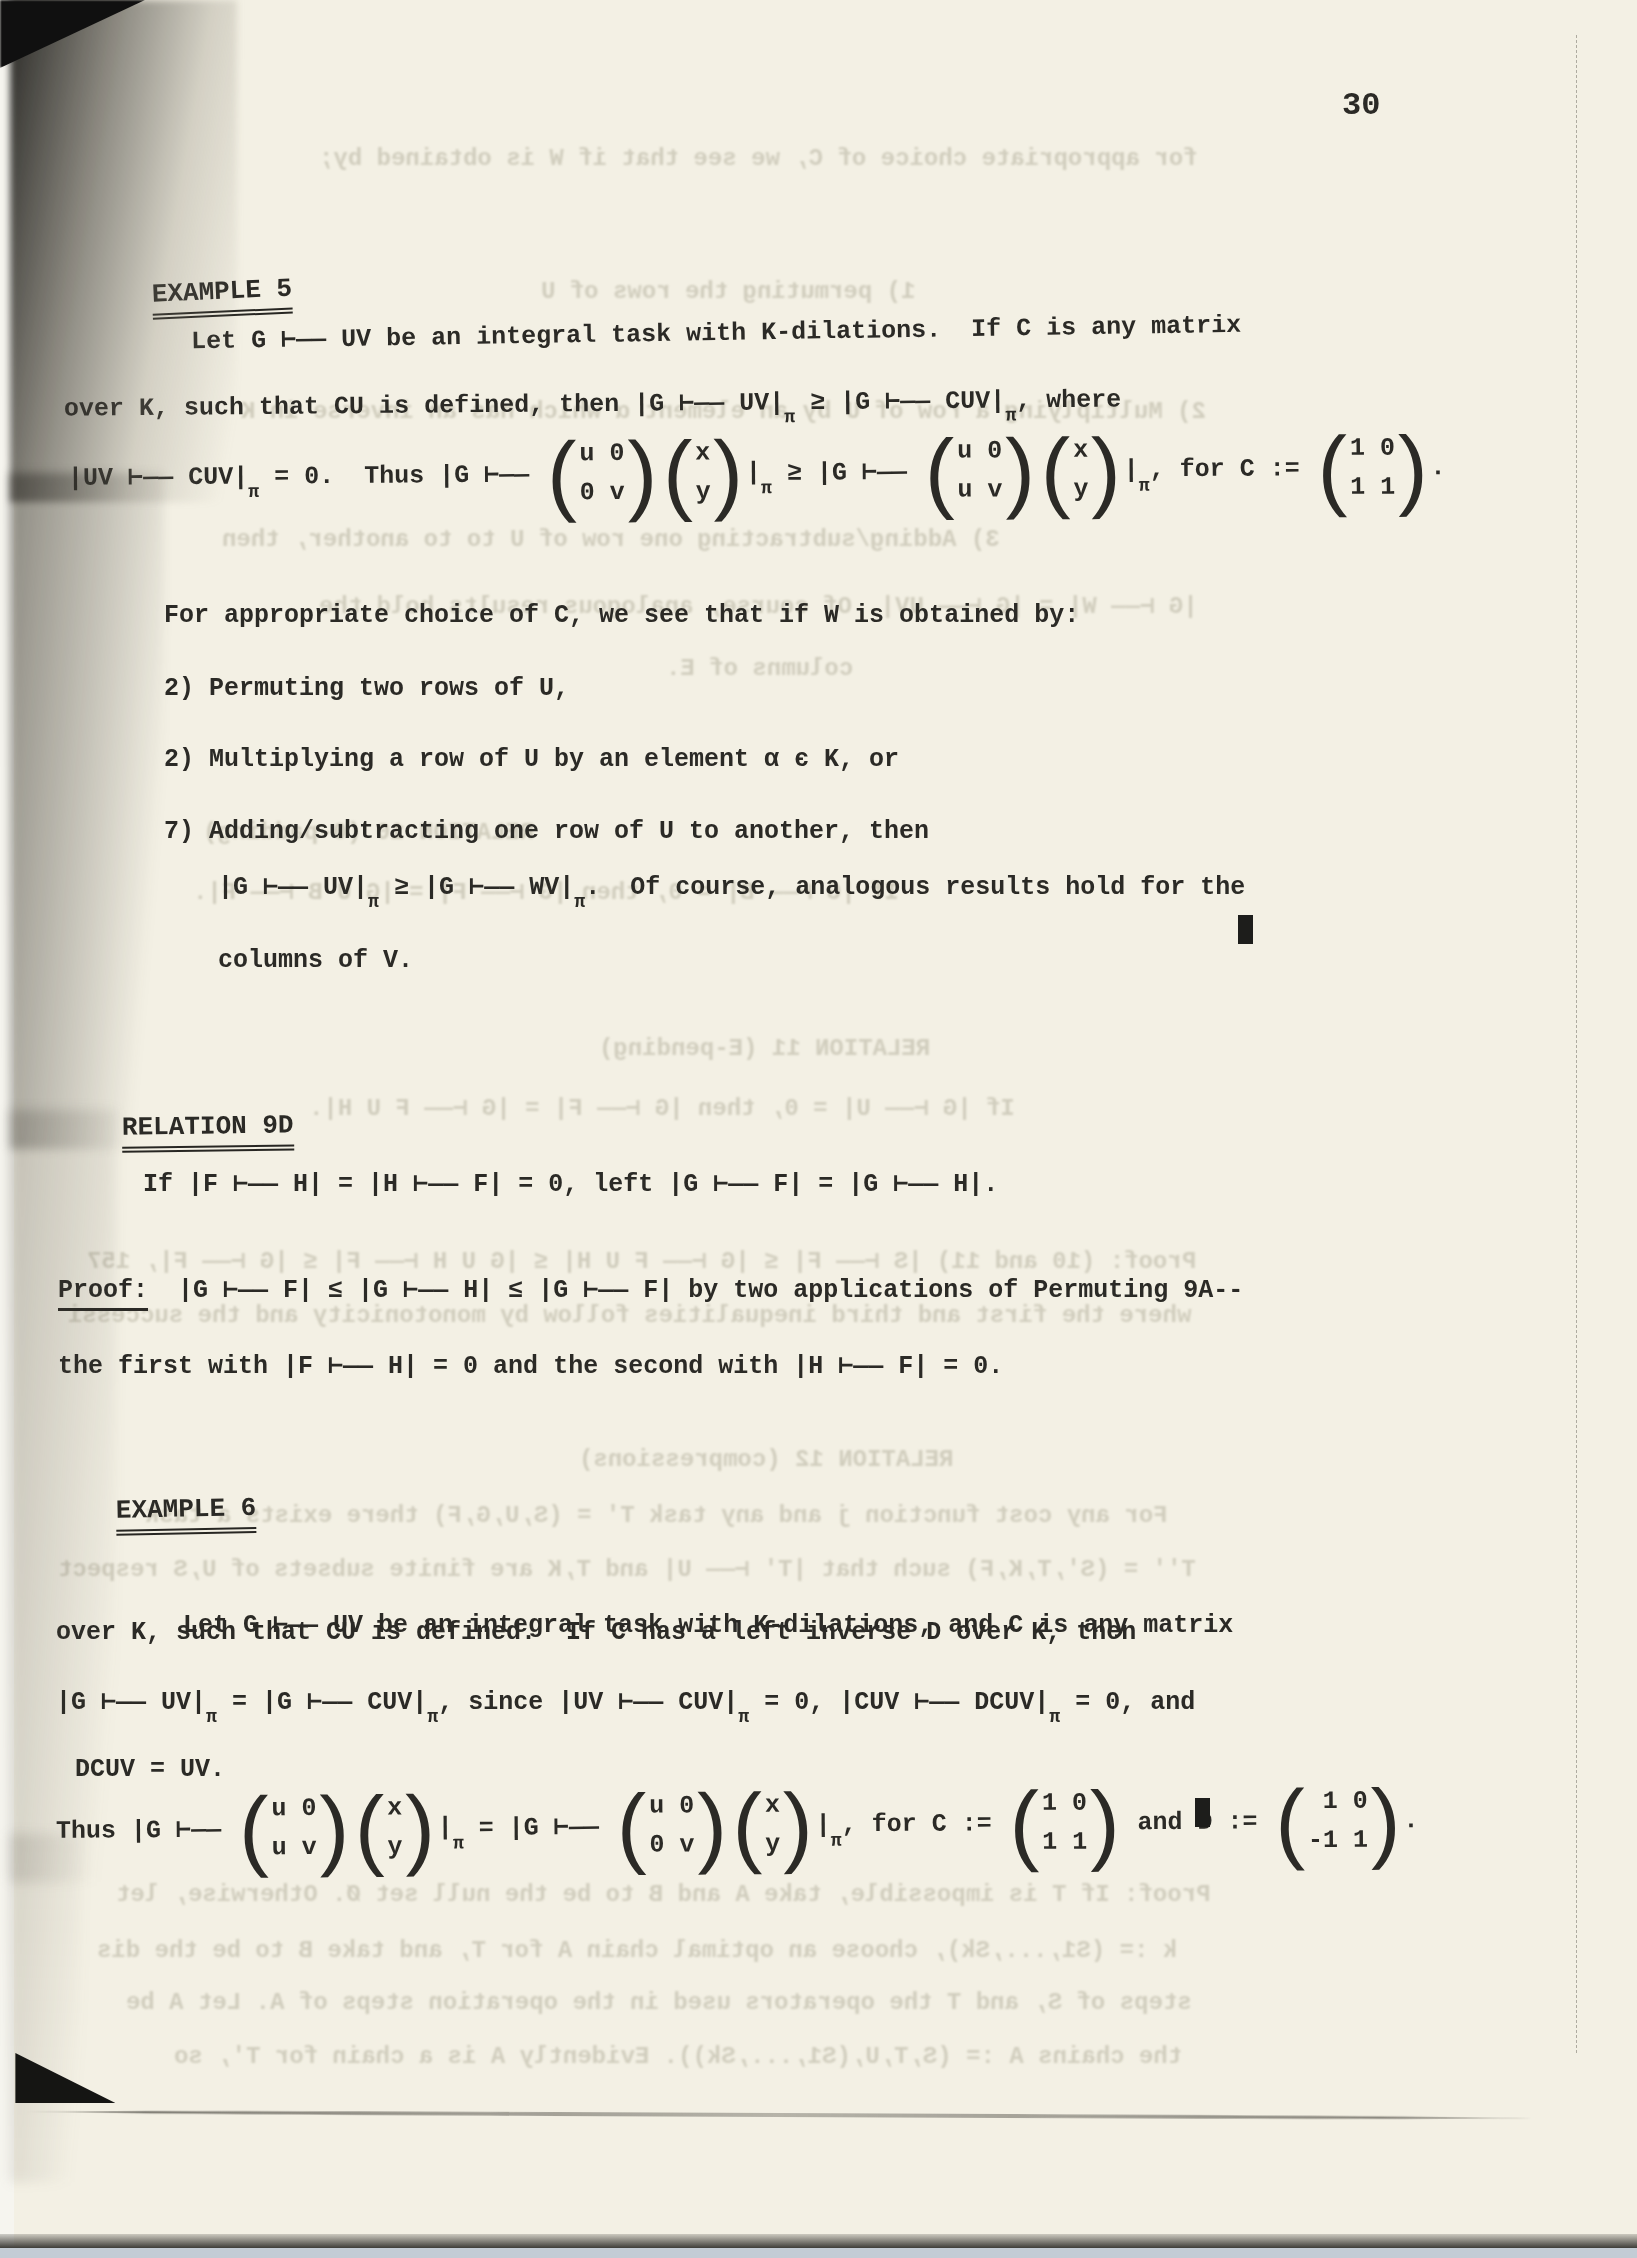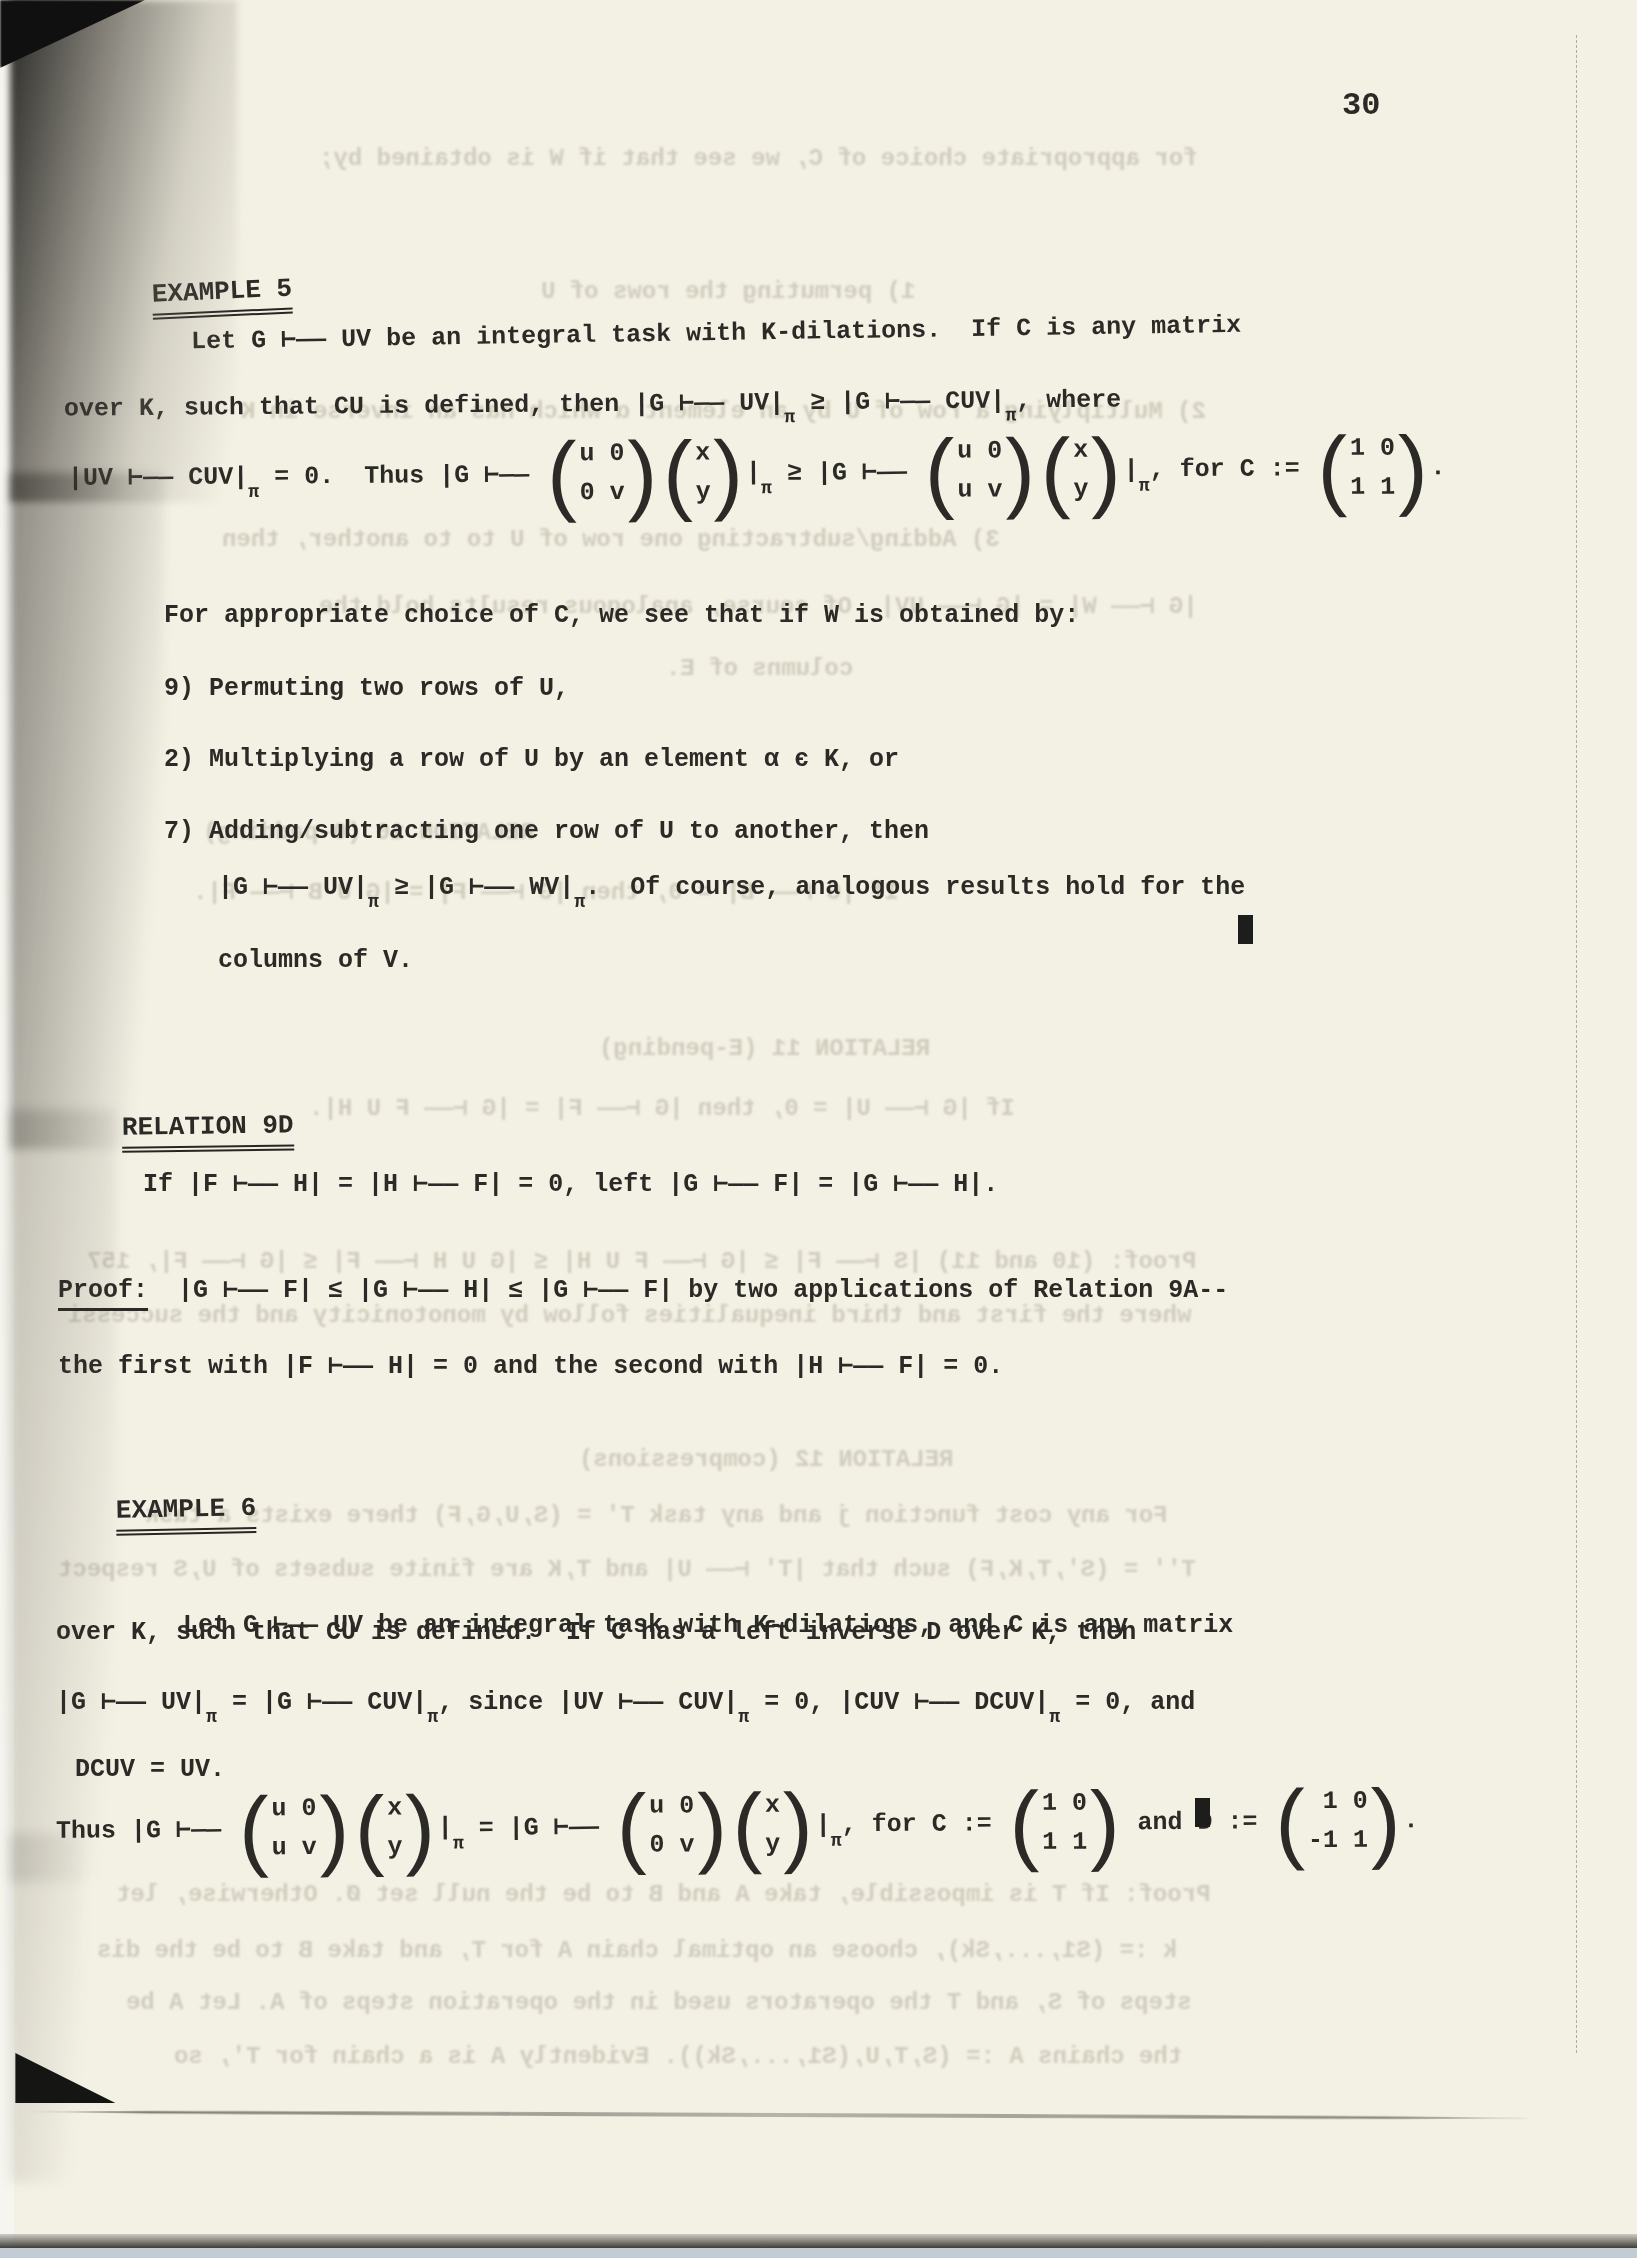--- a/index.html
+++ b/index.html
@@ -87,33 +87,33 @@
     <span class="mat"><span class="paren">(</span><span class="rows"><span>x</span><span>y</span></span><span class="paren">)</span></span>
     <span class="t">|</span><span class="pi">π</span><span class="t"> ≥ |G ⊢—— </span>
     <span class="mat"><span class="paren">(</span><span class="rows"><span>u 0</span><span>u v</span></span><span class="paren">)</span></span>
     <span class="mat"><span class="paren">(</span><span class="rows"><span>x</span><span>y</span></span><span class="paren">)</span></span>
     <span class="t">|</span><span class="pi">π</span><span class="t">, for C := </span>
     <span class="mat"><span class="paren">(</span><span class="rows"><span>1 0</span><span>1 1</span></span><span class="paren">)</span></span>
     <span class="t">.</span>
   </div>
 
   <div class="line" style="left:164px; top:601px;">For appropriate choice of C, we see that if W is obtained by:</div>
-  <div class="line" style="left:164px; top:674px;">9) Permuting two rows of U,</div>
+  <div class="line" style="left:164px; top:674px;">2) Permuting two rows of U,</div>
   <div class="line" style="left:164px; top:745px;">2) Multiplying a row of U by an element α є K, or</div>
   <div class="line" style="left:164px; top:817px;">7) Adding/subtracting one row of U to another, then</div>
   <div class="line" style="left:218px; top:871px;"><span>|G ⊢—— UV|</span><span class="pi2">π</span><span> ≥ |G ⊢—— WV|</span><span class="pi2">π</span><span>.  Of course, analogous results hold for the</span></div>
   <div class="line" style="left:218px; top:946px;">columns of V.</div>
   <div class="qed" style="left:1238px; top:915px;"></div>
 
   <div class="line" style="left:62px; top:1083px; transform:rotate(-0.8deg);">
     <span class="head">RELATION 9D</span>
   </div>
   <div class="line" style="left:143px; top:1168px;">If |F ⊢—— H| = |H ⊢—— F| = 0, left |G ⊢—— F| = |G ⊢—— H|.</div>
 
-  <div class="line" style="left:58px; top:1274px;"><span class="prooflabel">Proof:</span><span>  |G ⊢—— F| ≤ |G ⊢—— H| ≤ |G ⊢—— F| by two applications of Relation 9A--</span></div>
+  <div class="line" style="left:58px; top:1274px;"><span class="prooflabel">Proof:</span><span>  |G ⊢—— F| ≤ |G ⊢—— H| ≤ |G ⊢—— F| by two applications of Permuting 9A--</span></div>
   <div class="line" style="left:58px; top:1350px;">the first with |F ⊢—— H| = 0 and the second with |H ⊢—— F| = 0.</div>
 
   <div class="line" style="left:56px; top:1466px; transform:rotate(-1.2deg);">
     <span class="head">EXAMPLE 6</span>
   </div>
   <div class="line" style="left:183px; top:1609px;">Let G ⊢—— UV be an integral task with K-dilations, and C is any matrix</div>
   <div class="line" style="left:56px; top:1618px;">over K, such that CU is defined.  If C has a left inverse D over K, then</div>
   <div class="line" style="left:56px; top:1686px;"><span>|G ⊢—— UV|</span><span class="pi2">π</span><span> = |G ⊢—— CUV|</span><span class="pi2">π</span><span>, since |UV ⊢—— CUV|</span><span class="pi2">π</span><span> = 0, |CUV ⊢—— DCUV|</span><span class="pi2">π</span><span> = 0, and</span></div>
   <div class="line" style="left:75px; top:1755px;">DCUV = UV.</div>
 

